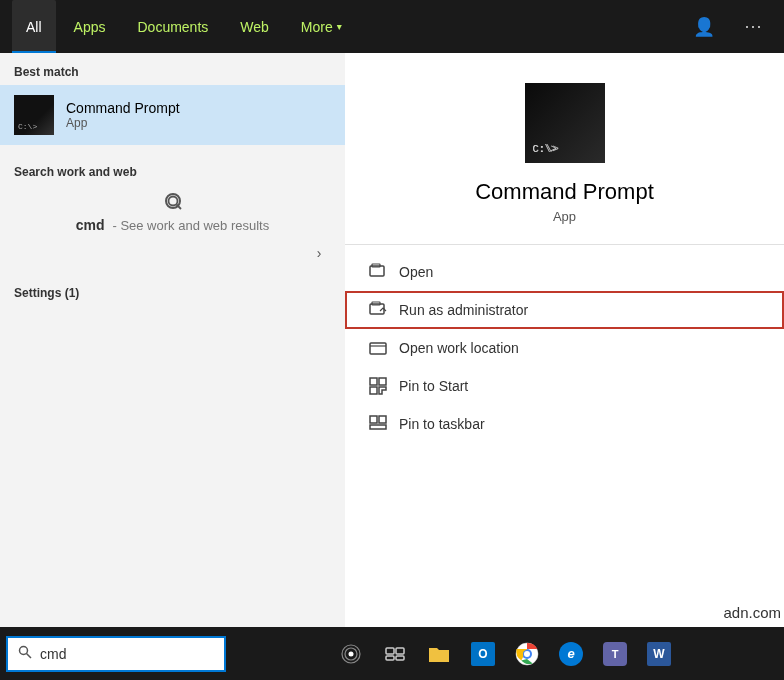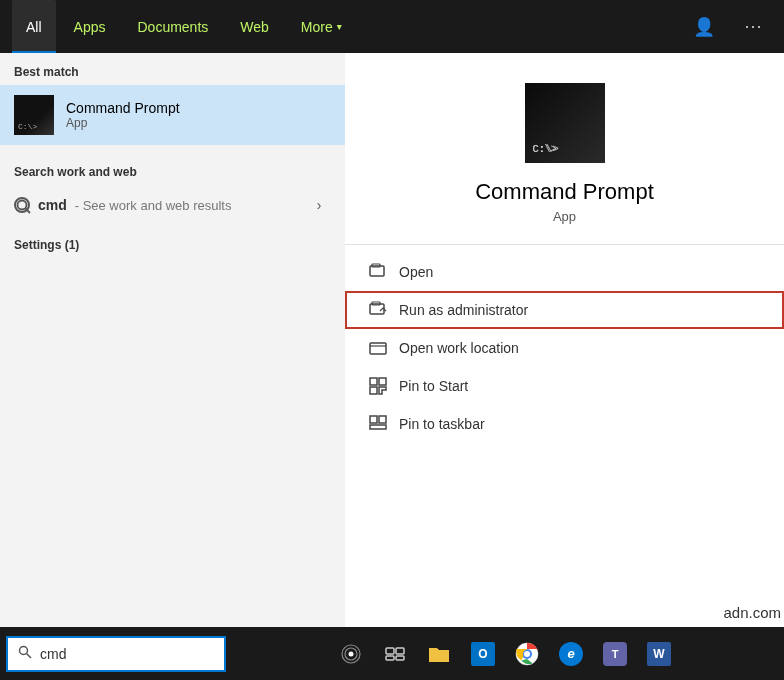--- a/index.html
+++ b/index.html
@@ -96,20 +96,21 @@
     .result-text-group { display: flex; flex-direction: column; }
     .result-title { font-size: 14px; font-weight: 500; color: #000; }
     .result-subtitle { font-size: 12px; color: #555; }
 
     .search-web-row {
       display: flex;
       align-items: center;
       gap: 8px;
       padding: 8px 14px;
       cursor: pointer;
+      flex-direction: column;
     }
 
     .search-loop {
       width: 16px;
       height: 16px;
       border: 2px solid #555;
       border-radius: 50%;
       position: relative;
       flex-shrink: 0;
     }

